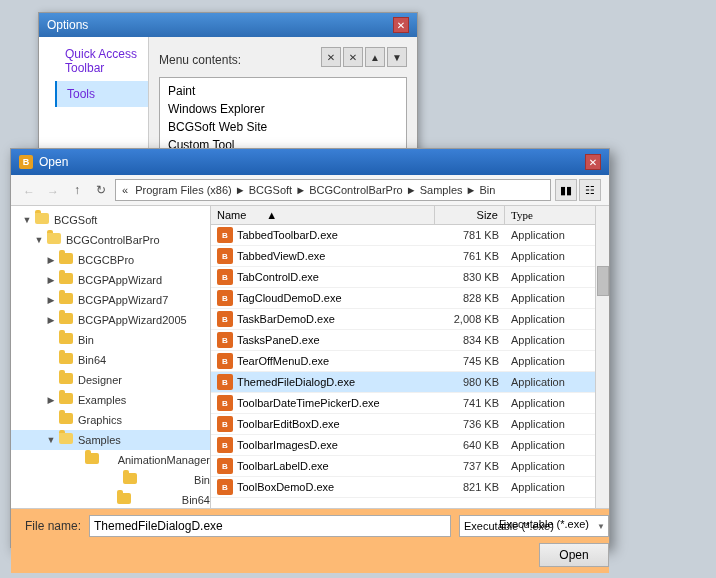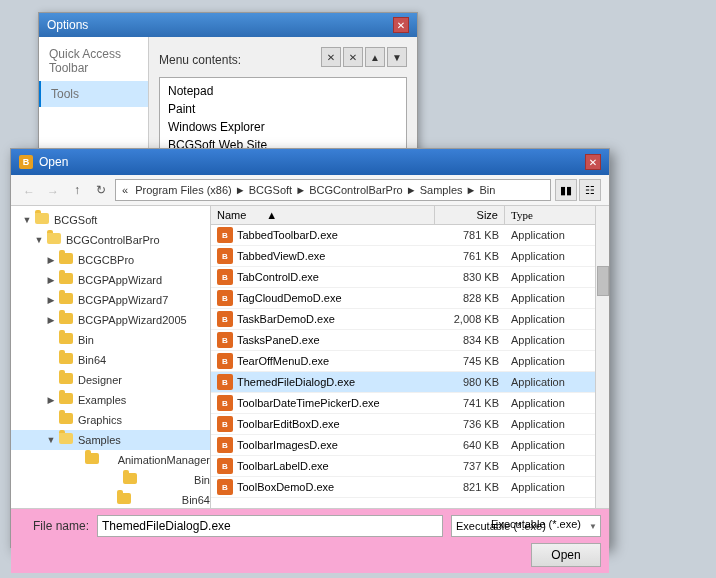--- a/index.html
+++ b/index.html
@@ -52,21 +52,22 @@
     }
     .options-sidebar {
       width: 110px;
       background: white;
       border-right: 1px solid #ccc;
       padding: 4px 0;
     }
     .options-sidebar-item {
       padding: 6px 10px;
       cursor: pointer;
-      color: #737373;
+      color: #6d28d9;
+      margin-left: 16px;
     }
     .options-sidebar-item.active {
       background: #cde8ff;
       border-left: 2px solid #0078d7;
     }
     .options-content {
       flex: 1;
       padding: 10px;
     }
     .options-content-label {
@@ -372,22 +373,22 @@
       width: 12px;
       height: 30px;
       background: #c0c0c0;
       border: 1px solid #aaa;
       left: 1px;
     }
 
     
     .open-bottom {
       border-top: 1px solid #ccc;
-      background: #f9a8d4;
-      padding: 6px 8px;
+      background: #fdba74;
+      padding: 6px 0;
     }
     .filename-row {
       display: flex;
       align-items: center;
       gap: 8px;
       margin-bottom: 6px;
     }
     .filename-label {
       width: 70px;
       font-size: 12px;
@@ -470,21 +471,20 @@
       <div style="display:flex; justify-content:space-between; align-items:flex-end; margin-bottom:4px;">
         <span class="options-content-label">Menu contents:</span>
         <div class="options-toolbar">
           <div class="options-toolbar-btn">✕</div>
           <div class="options-toolbar-btn">✕</div>
           <div class="options-toolbar-btn">▲</div>
           <div class="options-toolbar-btn">▼</div>
         </div>
       </div>
       <div class="options-menu-box">
-        <div class="options-menu-item">Notepad</div>
         <div class="options-menu-item">Paint</div>
         <div class="options-menu-item">Windows Explorer</div>
         <div class="options-menu-item">BCGSoft Web Site</div>
         <div class="options-menu-item">Custom Tool</div>
       </div>
     </div>
   </div>
 </div>
 
 <div class="open-dialog">

